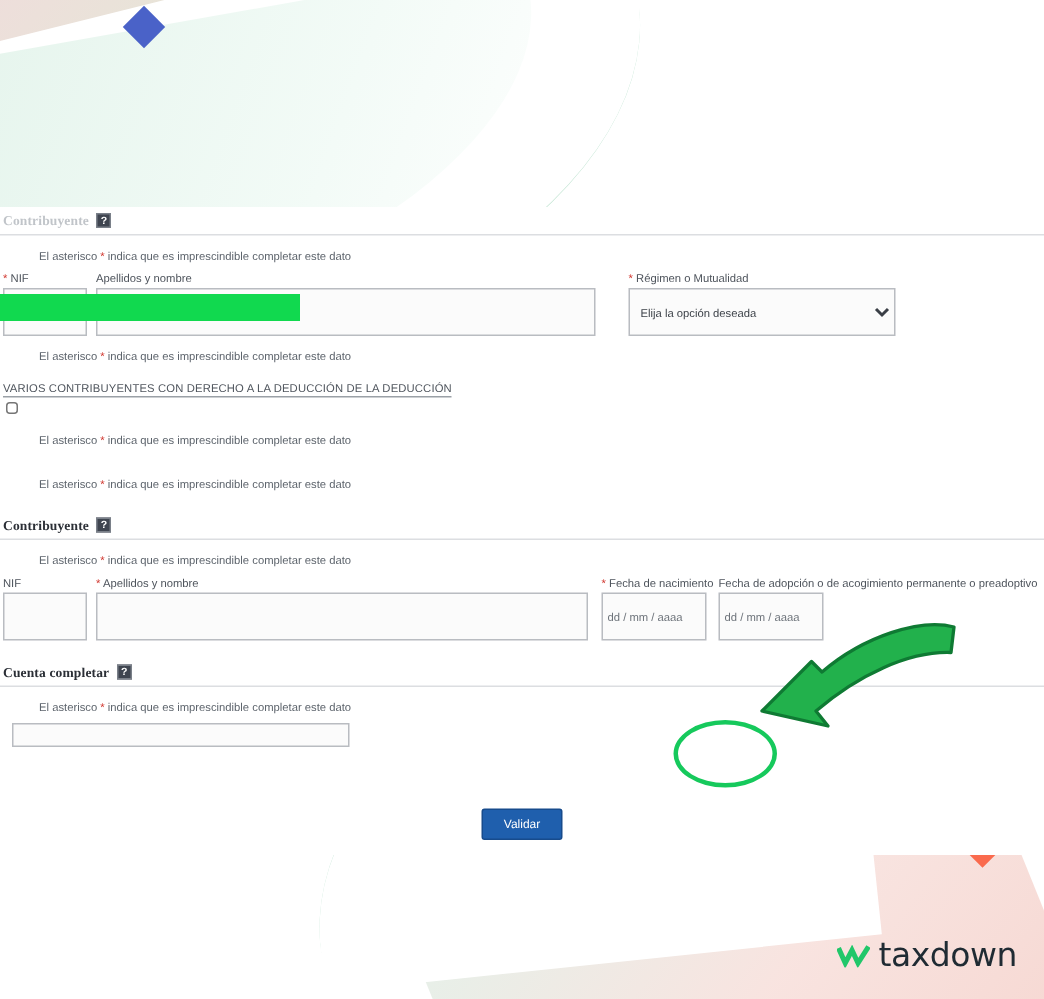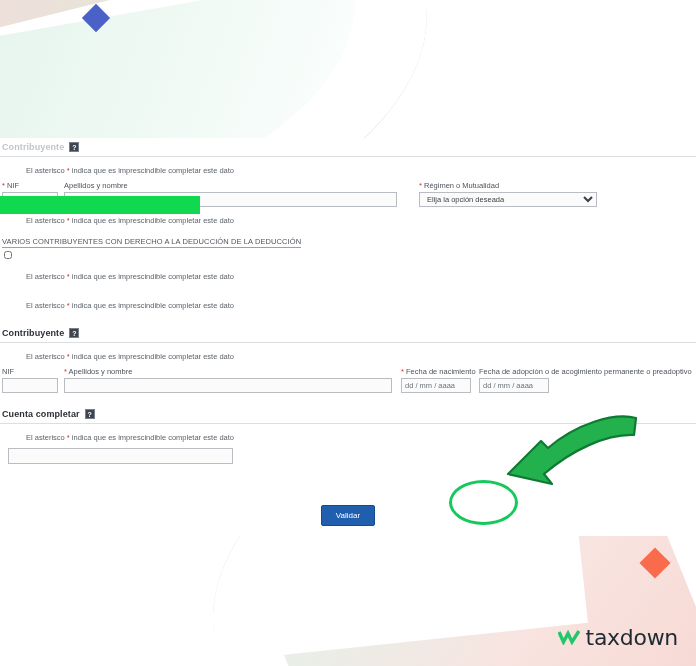--- a/index.html
+++ b/index.html
@@ -78,21 +78,21 @@
     font-size: 8px; color: #33373d;
   }
 
   .section-head {
     display: flex; align-items: center; gap: 5px;
     padding: 4px 0 4px 2px;
     border-bottom: 1px solid #dcdee1;
     background: #ffffff;
   }
   .section-head .title {
-    font-size: 9px; font-weight: bold; color: #2b2f36; letter-spacing: .1px;
+    font-size: 9px; font-weight: bold; color: #2b2f36; letter-spacing: .1px; font-family: Liberation Serif, serif;
   }
   .section-head .title.faded { color: #8e959d; opacity: .55; }
   .help-icon {
     display: inline-flex; align-items: center; justify-content: center;
     width: 10px; height: 10px;
     background: #3f4550; color: #ffffff;
     font-size: 7px; font-weight: bold; line-height: 1;
     border: 1px solid #7a8089;
   }
 
@@ -102,21 +102,21 @@
   }
   .note .ast { color: #d0342c; }
 
   .field-row { display: flex; align-items: center; padding: 0 0 0 2px; }
   .field { display: flex; flex-direction: column; }
   .field label {
     font-size: 7.5px; color: #4e545c; margin-bottom: 2px; white-space: nowrap;
   }
   .field label .ast { color: #d0342c; }
   input.txt, select.sel {
-    height: 15px;
+    height: 32px;
     font-family: "Liberation Sans", sans-serif;
     font-size: 7.5px; color: #3a3f46;
     border: 1px solid #b9bcc1;
     background: #fbfbfb;
     padding: 0 3px;
     outline: none;
   }
   input.txt::placeholder { color: #6d737a; }
   select.sel { background: #fbfbfb; padding-right: 12px; }
 

